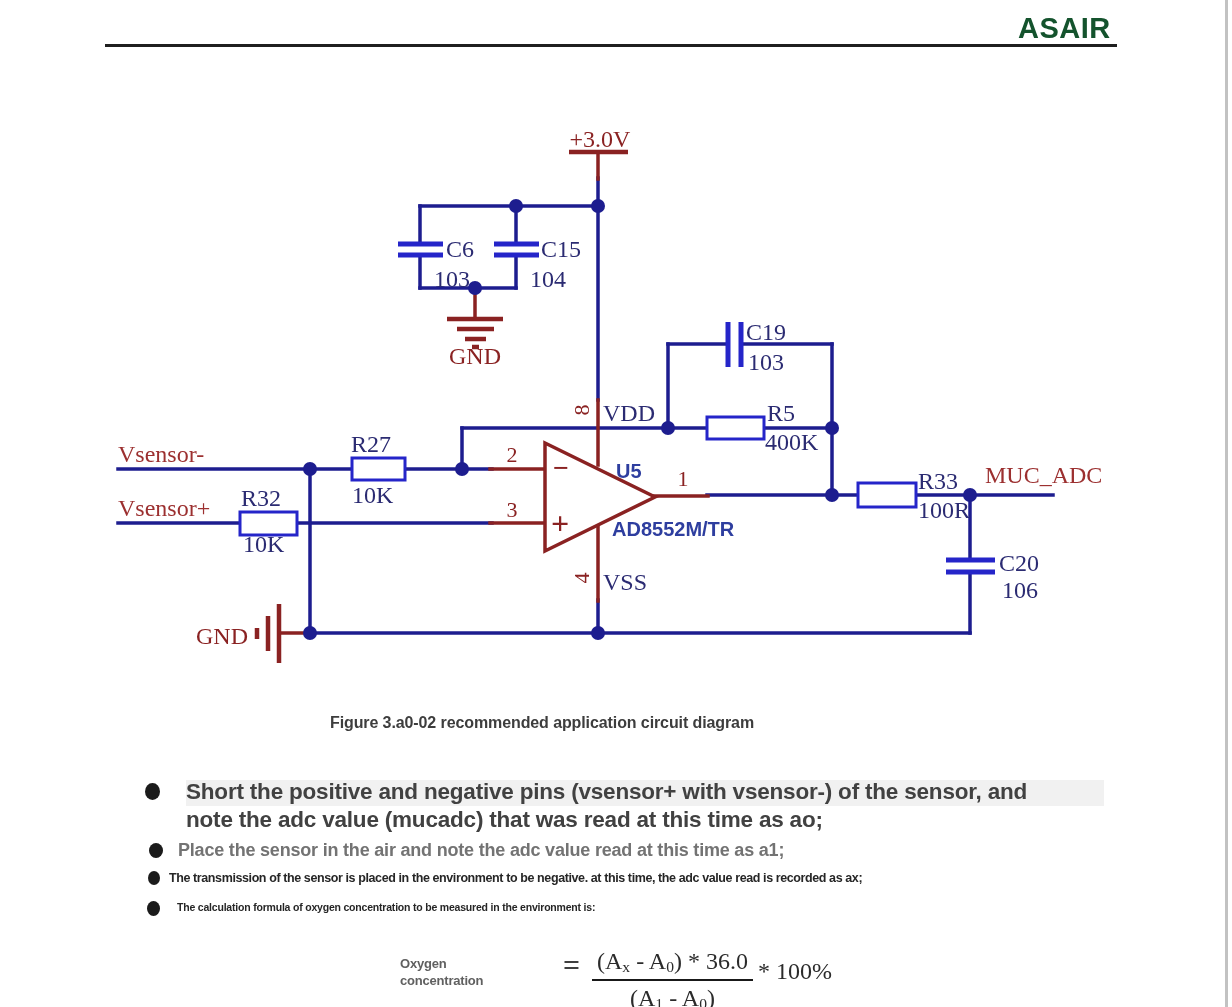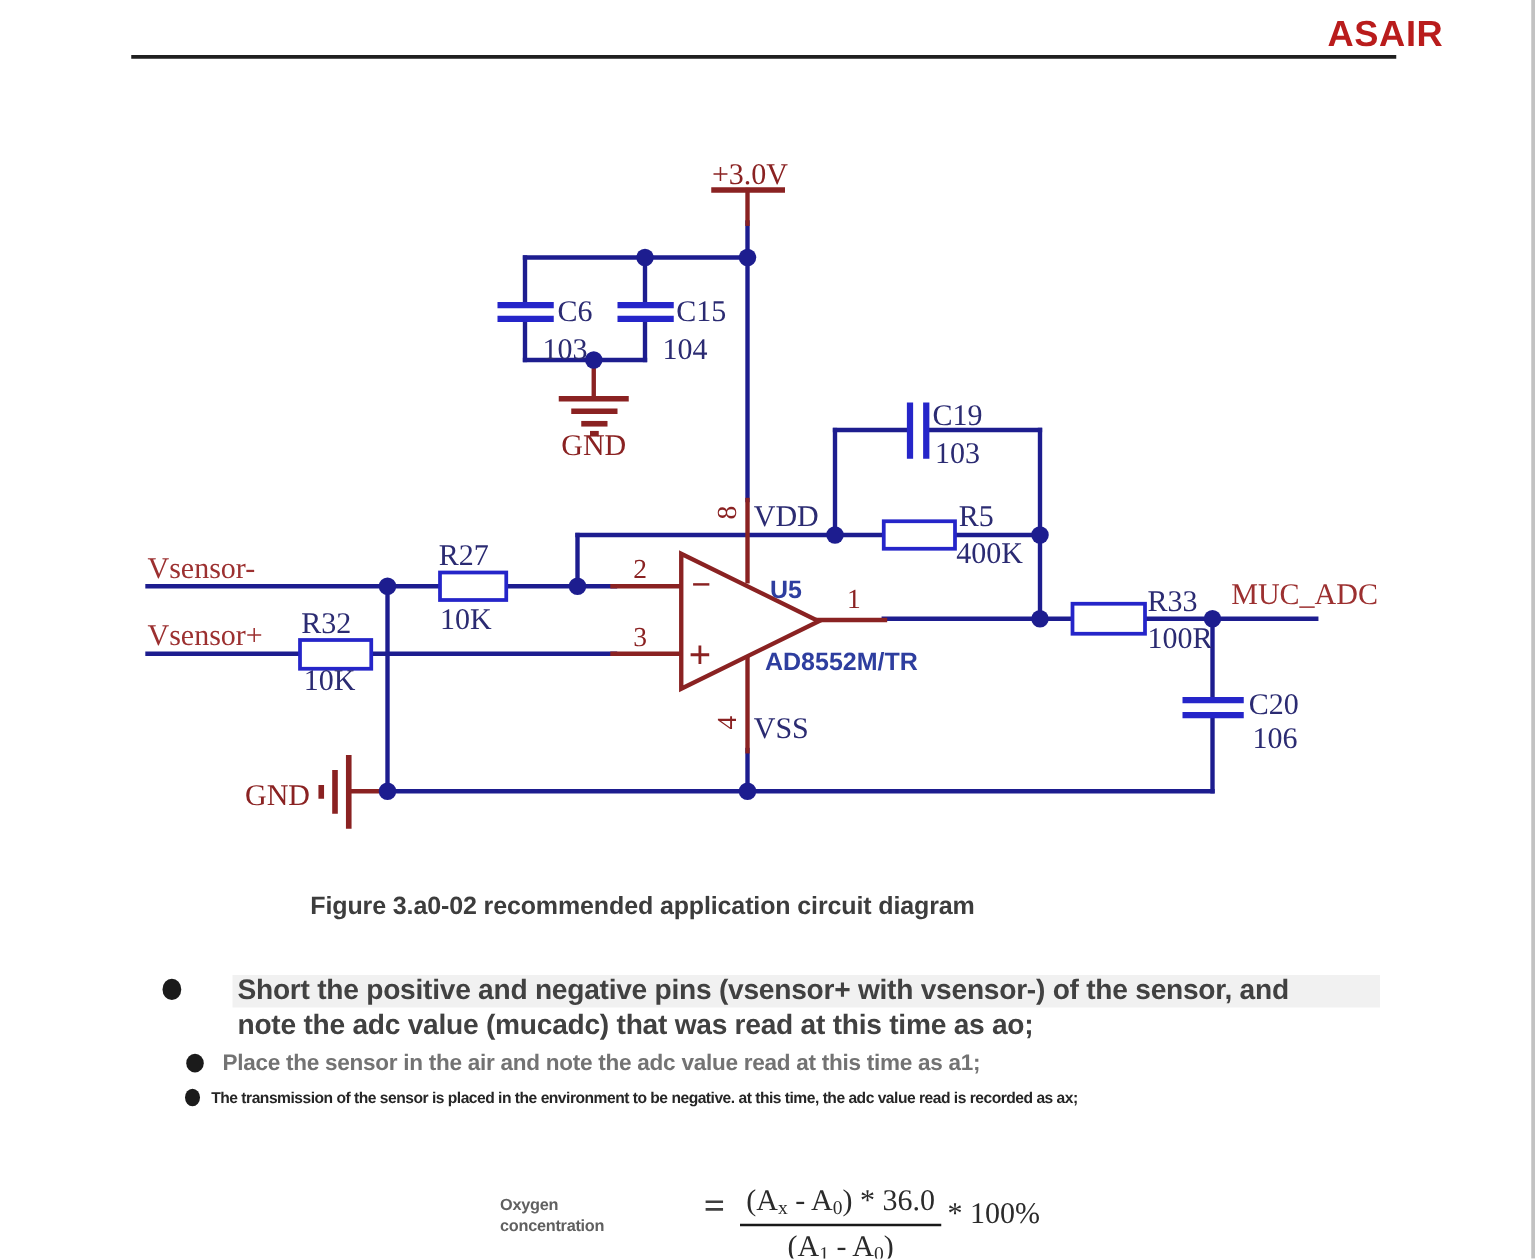--- a/index.html
+++ b/index.html
@@ -1,45 +1,45 @@
 <!DOCTYPE html>
 <html><head>
 <meta charset="utf-8">
 <style>
   html,body{margin:0;padding:0;background:#fff;}
   .page{position:relative;width:1232px;height:1007px;background:#ffffff;overflow:hidden;
         font-family:"Liberation Sans",sans-serif;}
   
   .hdr-title{position:absolute;left:107px;top:9px;font-size:27px;font-weight:700;color:#6f6f6f;letter-spacing:-0.3px;}
-  .hdr-logo{position:absolute;left:1018px;top:12px;font-size:29px;font-weight:800;color:#b91c1c;letter-spacing:0.5px;margin-left:44px;}
+  .hdr-logo{position:absolute;left:1018px;top:12px;font-size:29px;font-weight:800;color:#14532d;letter-spacing:0.5px;}
   .hdr-rule{position:absolute;left:105px;top:44px;width:1012px;height:3px;background:#1f1f1f;}
   .sec-title{position:absolute;left:122px;top:68px;font-size:25px;font-weight:700;color:#141414;letter-spacing:-0.3px;}
   
   .circuit{position:absolute;left:0;top:0;width:1232px;height:700px;}
   .circuit text{font-family:"Liberation Serif","DejaVu Serif",serif;}
   .w-blue{stroke:#1d1d8f;stroke-width:3.5;stroke-linecap:square;fill:none;}
   .w-red{stroke:#8a2222;stroke-width:3.5;stroke-linecap:square;fill:none;}
   .bar-red{stroke:#8a2222;stroke-width:4.5;stroke-linecap:butt;fill:none;}
   .comp{stroke:#2525c9;stroke-width:3;fill:#ffffff;}
   .plate{stroke:#2525c9;stroke-width:5;stroke-linecap:butt;fill:none;}
   .dot{fill:#1d1d8f;}
   .t-navy{fill:#2b2b72;font-size:24px;}
   .t-sig{fill:#9c3030;font-size:24px;}
   .t-red{fill:#8a2222;font-size:24px;}
   .t-pin{fill:#8a2222;font-size:22px;}
   .t-sym{fill:#8a2222;font-weight:700;}
   .t-chip{font-family:"Liberation Sans",sans-serif !important;fill:#2e3e9f;font-size:20px;font-weight:600;}
   .opamp-body{fill:#ffffff;stroke:#8a2222;stroke-width:3.5;stroke-linejoin:miter;}
   
-  .caption{position:absolute;left:0;top:714px;width:1028px;text-align:center;font-size:20px;
-           font-weight:700;color:#3d3d3d;letter-spacing:-0.1px;}
+  .caption{position:absolute;left:0;top:714px;width:1028px;text-align:center;font-size:16px;
+           font-weight:700;color:#3d3d3d;letter-spacing:-0.1px;padding-left:28px;}
   .hl-band{position:absolute;left:186px;top:780px;width:918px;height:26px;background:#f1f1f1;}
   .bullet-row{position:absolute;display:flex;align-items:flex-start;}
   .bdot{background:#1b1b1b;border-radius:50%;flex:0 0 auto;}
-  .b1{left:130px;top:778px;gap:19px;}
+  .b1{left:145px;top:778px;}
   .b1 .bdot{width:15px;height:17px;margin:5px 26px 0 0;}
   .b1 .btxt{width:862px;font-size:22.5px;line-height:28px;font-weight:700;color:#414141;letter-spacing:-0.2px;}
   .b2{left:149px;top:840px;}
   .b2 .bdot{width:14px;height:15px;margin:3px 15px 0 0;}
   .b2 .btxt{width:900px;font-size:18px;line-height:21px;font-weight:700;color:#737373;letter-spacing:-0.2px;}
   .b3{left:148px;top:870px;}
   .b3 .bdot{width:12px;height:14px;margin:1px 9px 0 0;}
   .b3 .btxt{width:900px;font-size:12.5px;line-height:16px;font-weight:700;color:#262626;letter-spacing:-0.4px;}
   .b4{left:147px;top:900px;}
   .b4 .bdot{width:13px;height:15px;margin:1px 17px 0 0;}
@@ -211,20 +211,24 @@
     <span class="btxt">Short the positive and negative pins (vsensor+ with vsensor-) of the sensor, and note the adc value (mucadc) that was read at this time as ao;</span>
   </div>
   <div class="bullet-row b2">
     <span class="bdot"></span>
     <span class="btxt">Place the sensor in the air and note the adc value read at this time as a1;</span>
   </div>
   <div class="bullet-row b3">
     <span class="bdot"></span>
     <span class="btxt">The transmission of the sensor is placed in the environment to be negative. at this time, the adc value read is recorded as ax;</span>
   </div>
+  <div class="bullet-row b4">
+    <span class="bdot"></span>
+    <span class="btxt">The calculation formula of oxygen concentration to be measured in the environment is:</span>
+  </div>
 
   <div class="f-lhs">
     <div>Oxygen</div>
     <div>concentration</div>
   </div>
   <div class="f-eq">=</div>
   <div class="frac">
     <div class="num"><span>(A</span><span class="sub">x</span><span> - A</span><span class="sub">0</span><span>) * 36.0</span></div>
     <div class="fbar"></div>
     <div class="den"><span>(A</span><span class="sub">1</span><span> - A</span><span class="sub">0</span><span>)</span></div>

